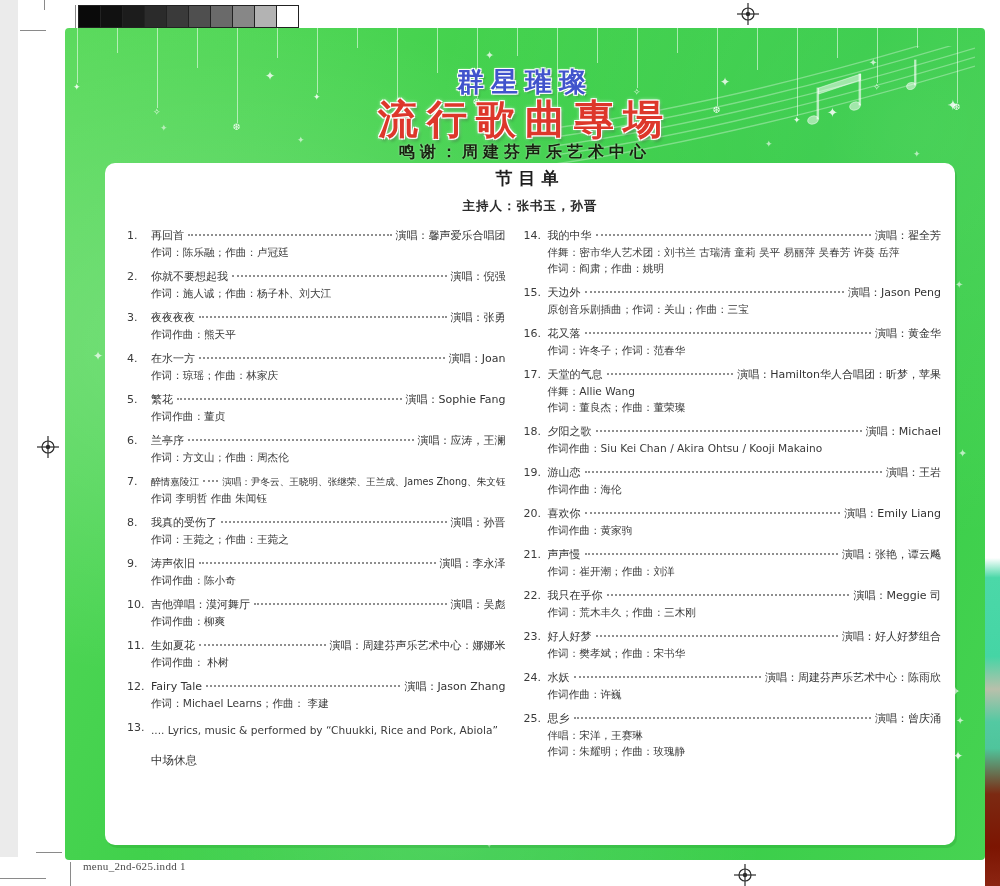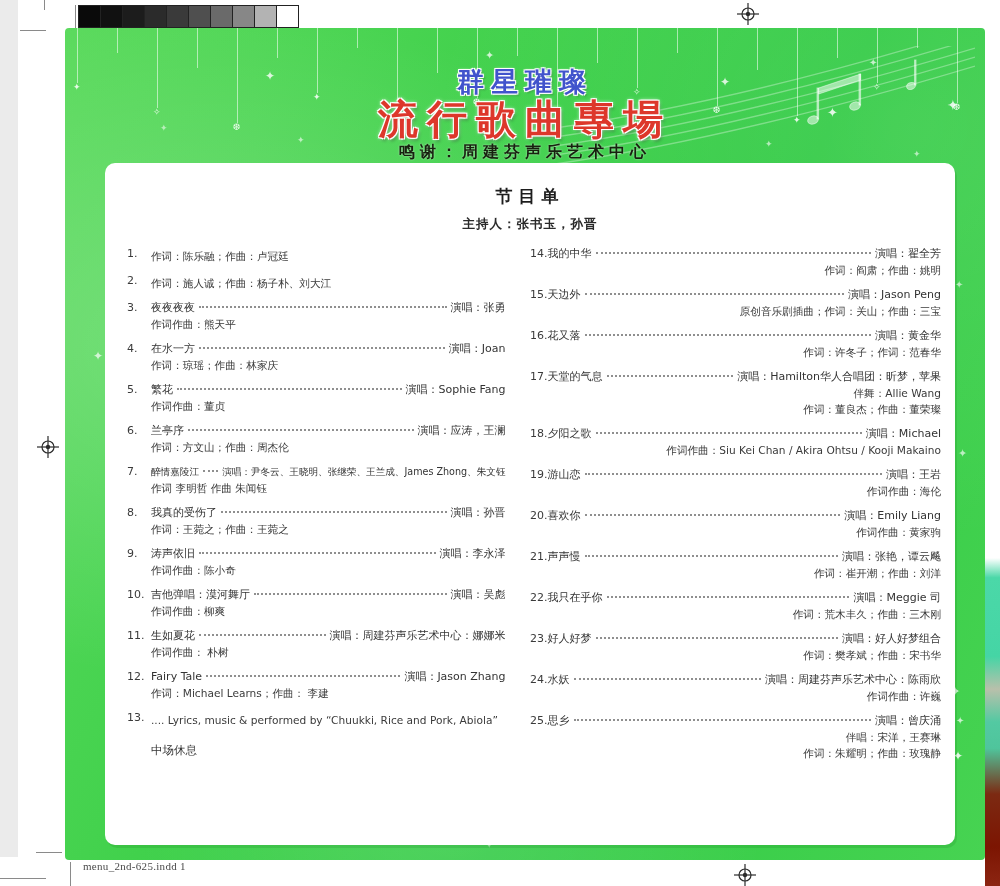--- a/index.html
+++ b/index.html
@@ -55,25 +55,25 @@
     font-size:16px;font-weight:bold;letter-spacing:5px;color:#17210f;
     text-shadow:0 0 2px rgba(255,255,255,.6);
   }
   
   .panel{
     position:absolute;left:40px;top:135px;width:850px;height:682px;
     background:#ffffff;border-radius:10px;
     box-shadow:2px 3px 0 rgba(0,90,0,.12);
     color:#353535;
   }
-  .heading{ text-align:center;font-size:17px;font-weight:bold;letter-spacing:6px;margin-top:22px;color:#1d1d1d;}
+  .heading{ text-align:center;font-size:17px;font-weight:bold;letter-spacing:6px;margin-top:4px;color:#1d1d1d;}
   .hosts{ text-align:center;font-size:12.5px;font-weight:bold;letter-spacing:1px;margin-top:8px;color:#2a2a2a;}
   .cols{ display:flex;padding:14px 14px 0 22px;gap:18px;}
   .col-left{width:46.5%;}
-  .col-right{flex:1;text-align:right;}
+  .col-right{flex:1;}
   .item{display:flex;margin-bottom:11px;font-size:11px;line-height:14px;}
   .item .num{width:24px;flex:0 0 24px;color:#3a3a3a;}
   .item .body{flex:1;min-width:0;}
   .line1{display:flex;align-items:baseline;white-space:nowrap;}
   .line1 .title{font-weight:500;color:#333;}
   .line1 .dots{flex:1 1 auto;min-width:10px;margin:0 4px;border-bottom:2px dotted #8f8f8f;transform:translateY(-3px);}
   .line1 .performer{color:#333;}
   .item.small .line1{font-size:9.6px;}
   .details div{font-size:10.6px;color:#3a3a3a;margin-top:2px;}
   .intermission{margin:16px 0 0 24px;font-size:11.5px;color:#333;}
@@ -215,28 +215,38 @@
   <div class="credit">鸣谢：周建芬声乐艺术中心</div>
 
   <div class="panel">
     <div class="heading">节目单</div>
     <div class="hosts">主持人：张书玉，孙晋</div>
     <div class="cols">
       <div class="col-left" id="col-left">
           <div class="item">
             <div class="num">1.</div>
             <div class="body">
+              <div class="line1">
+                <span class="title">再回首</span>
+                <span class="dots"></span>
+                <span class="performer">演唱：馨声爱乐合唱团</span>
+              </div>
               <div class="details">
                 <div>作词：陈乐融；作曲：卢冠廷</div>
               </div>
             </div>
           </div>
           <div class="item">
             <div class="num">2.</div>
             <div class="body">
+              <div class="line1">
+                <span class="title">你就不要想起我</span>
+                <span class="dots"></span>
+                <span class="performer">演唱：倪强</span>
+              </div>
               <div class="details">
                 <div>作词：施人诚；作曲：杨子朴、刘大江</div>
               </div>
             </div>
           </div>
           <div class="item">
             <div class="num">3.</div>
             <div class="body">
               <div class="line1">
                 <span class="title">夜夜夜夜</span>
@@ -378,20 +388,21 @@
       <div class="col-right" id="col-right">
           <div class="item">
             <div class="num">14.</div>
             <div class="body">
               <div class="line1">
                 <span class="title">我的中华</span>
                 <span class="dots"></span>
                 <span class="performer">演唱：翟全芳</span>
               </div>
               <div class="details">
+                <div>伴舞：密市华人艺术团：刘书兰 古瑞清 童莉 吴平 易丽萍 吴春芳 许葵 岳萍</div>
                 <div>作词：阎肃；作曲：姚明</div>
               </div>
             </div>
           </div>
           <div class="item">
             <div class="num">15.</div>
             <div class="body">
               <div class="line1">
                 <span class="title">天边外</span>
                 <span class="dots"></span>

